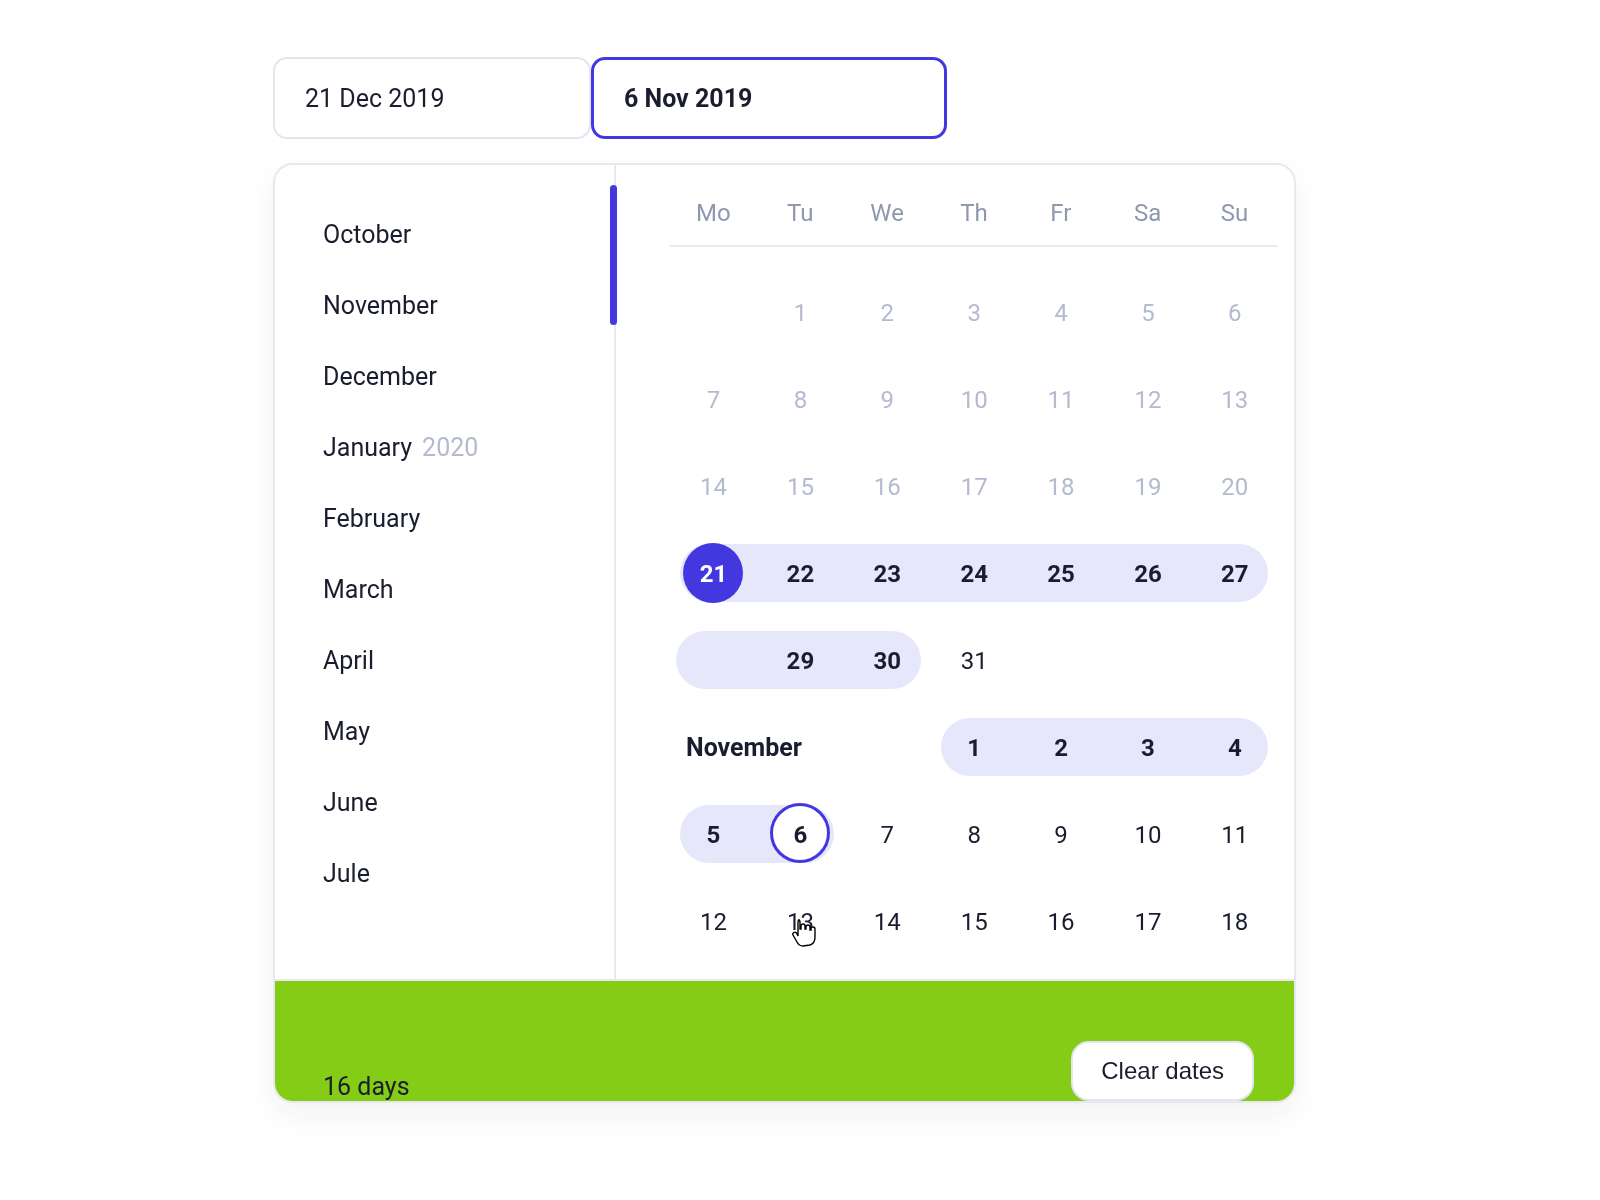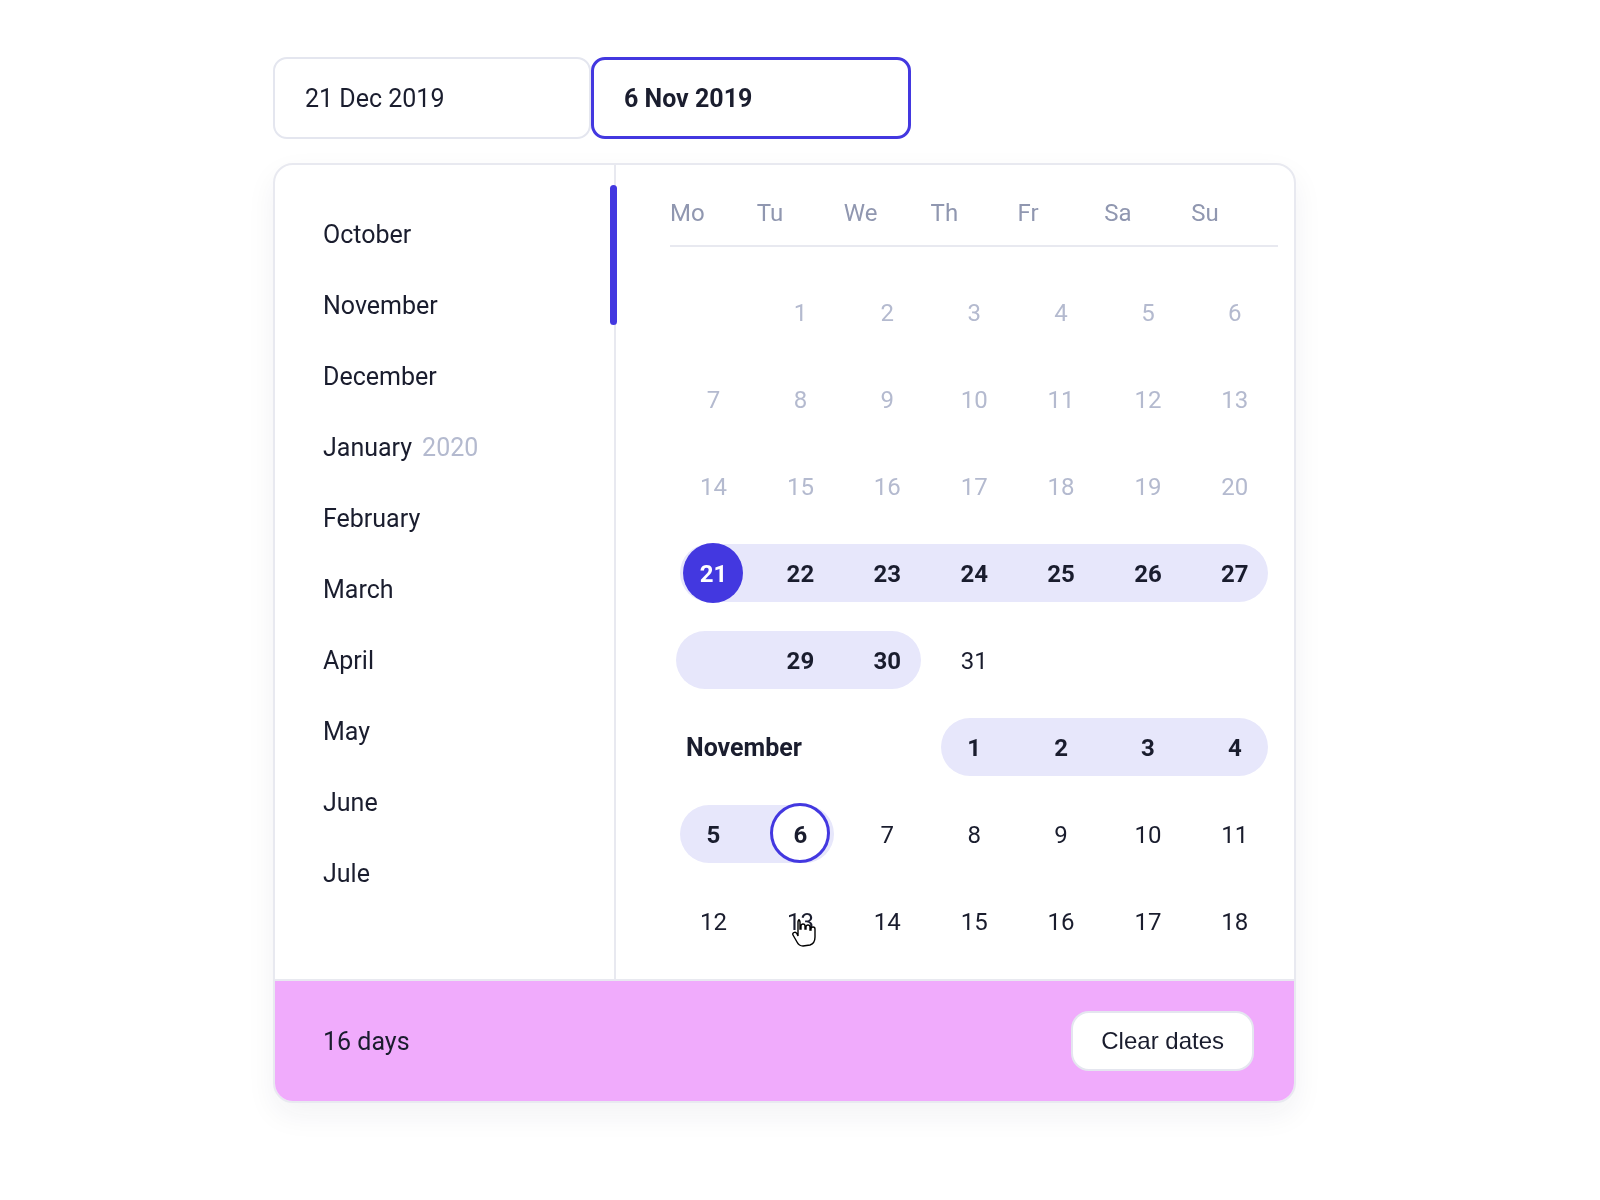--- a/index.html
+++ b/index.html
@@ -18,21 +18,21 @@
   
   .field{
     position:absolute;top:57px;height:82px;
     border:2px solid var(--line);border-radius:14px;
     display:flex;align-items:center;padding:0 30px;
     font-size:25px;color:var(--ink);
     background:#fff;
     cursor:pointer;
   }
   .field.start{left:273px;width:318px;}
-  .field.end{left:591px;width:320px;border:3px solid var(--accent);border-radius:14px;font-weight:700;}
+  .field.end{left:591px;width:356px;border:3px solid var(--accent);border-radius:14px;font-weight:700;}
 
   
   .panel{
     position:absolute;left:273px;top:163px;width:1023px;height:940px;
     border:2px solid var(--panel-border);border-radius:20px;
     background:#fff;
     box-shadow:0 12px 30px rgba(30,32,60,.06);
     overflow:hidden;
   }
 
@@ -53,21 +53,21 @@
   }
 
   
   .cal{
     position:absolute;left:341px;right:0;top:0;bottom:122px;
     padding:34px 40px 0 54px;
     overflow:hidden;
   }
   .dow{display:grid;grid-template-columns:repeat(7,1fr);column-gap:0;width:608px;
     font-size:24px;color:var(--muted);margin-bottom:18px;}
-  .dow span{text-align:left;}
+  .dow span{text-align:center;}
   .hr{height:2px;background:var(--panel-border);width:608px;margin-bottom:22px;}
 
   
   .grid .row{position:relative;display:grid;grid-template-columns:repeat(7,86.9px);height:87px;}
   .cell{
     width:87px;height:87px;display:flex;align-items:center;justify-content:center;
     font-size:24px;color:var(--ink);cursor:pointer;position:relative;z-index:2;
   }
   .cell.muted{color:var(--muted2);cursor:default;}
   .cell.in-range{font-weight:700;}
@@ -88,22 +88,22 @@
   }
   .month-title{
     position:absolute;font-size:25px;font-weight:700;color:var(--ink);
     cursor:default;display:flex;align-items:center;height:87px;
   }
 
   
   .footer{
     position:absolute;left:0;right:0;bottom:0;height:122px;
     border-top:2px solid var(--panel-border);
-    display:flex;align-items:center;justify-content:space-between;
-    padding:0 40px 0 48px;background:#f0abfc;
+    display:flex;align-items:flex-end;justify-content:space-between;
+    padding:0 40px 0 48px;background:#84cc16;
   }
   .footer .days{font-size:25px;color:var(--ink);}
   .clear-btn{
     height:60px;padding:0 28px;border:2px solid var(--line);border-radius:18px;
     background:#fff;font-size:24px;color:var(--ink);cursor:pointer;
   }
 
   
   .cursor{
     position:absolute;left:792px;top:918px;z-index:50;pointer-events:none;

